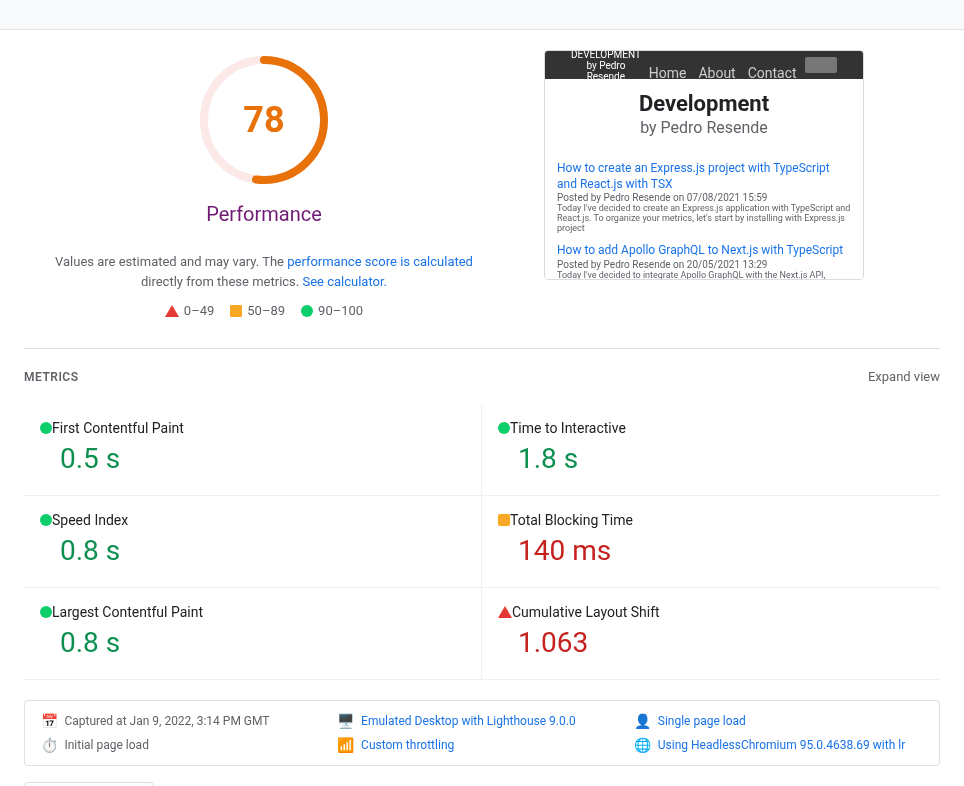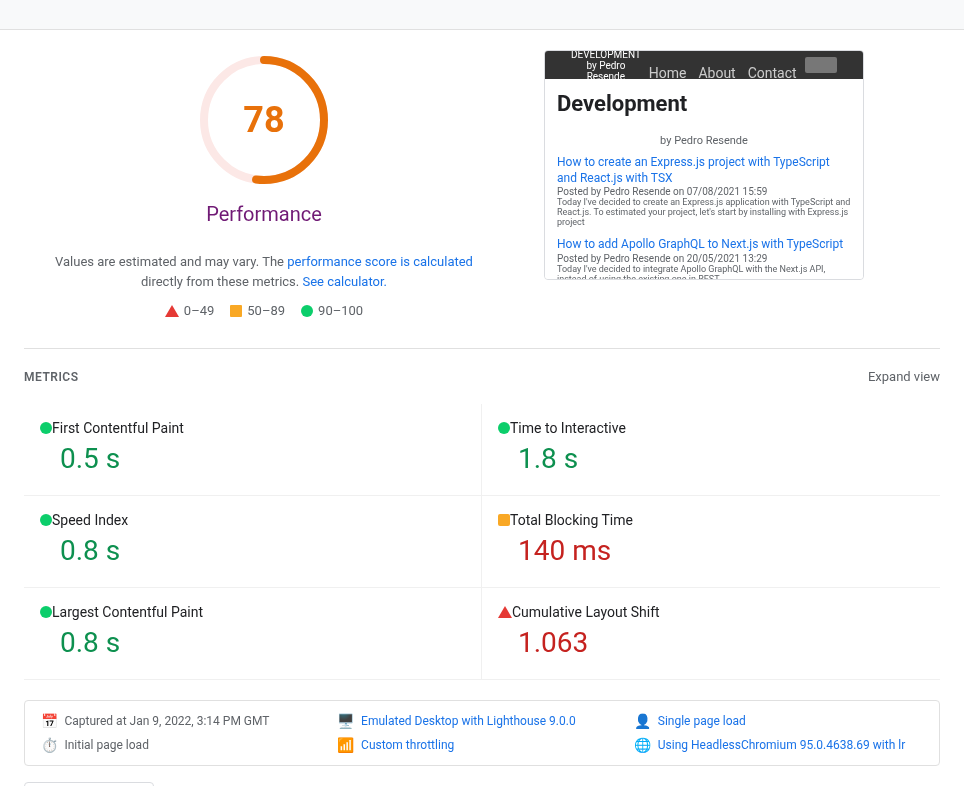--- a/index.html
+++ b/index.html
@@ -149,30 +149,30 @@
     }
 
     .screenshot-content {
       background: #fff;
       padding: 12px;
     }
 
     .sc-title {
       font-size: 22px;
       font-weight: 700;
-      text-align: left;
+      text-align: center;
       color: #202124;
-      margin-bottom: 18px;
+      margin-bottom: 2px;
     }
 
     .sc-subtitle {
-      font-size: 11px;
+      font-size: 16px;
       text-align: center;
       color: #5f6368;
-      margin-bottom: 8px;
+      margin-bottom: 24px;
     }
 
     .sc-article {
       margin-bottom: 10px;
     }
 
     .sc-article-title {
       font-size: 12px;
       color: #1a73e8;
       line-height: 1.3;
@@ -380,21 +380,21 @@
           </div>
           <div style="background:#777; height:16px; width:60px; border-radius:2px;"></div>
         </div>
         <div class="screenshot-content">
           <div class="sc-title">Development</div>
           <div class="sc-subtitle">by Pedro Resende</div>
           <div class="sc-article">
             <div class="sc-article-title">How to create an Express.js project with TypeScript and React.js with TSX</div>
             <div class="sc-article-meta">Posted by Pedro Resende on 07/08/2021 15:59</div>
             <div class="sc-article-text">Today I've decided to create an Express.js application with TypeScript and React.js.
-To estimated your project, let's start by installing with Express.js project</div>
+To organize your metrics, let's start by installing with Express.js project</div>
           </div>
           <div class="sc-article">
             <div class="sc-article-title">How to add Apollo GraphQL to Next.js with TypeScript</div>
             <div class="sc-article-meta">Posted by Pedro Resende on 20/05/2021 13:29</div>
             <div class="sc-article-text">Today I've decided to integrate Apollo GraphQL with the Next.js API, instead of using the existing one in REST.</div>
           </div>
         </div>
       </div>
     </div>
 

